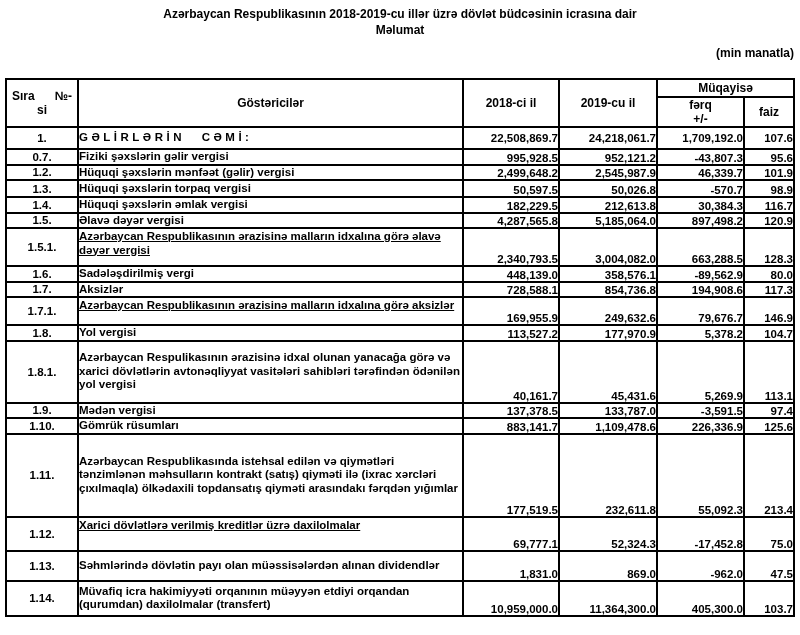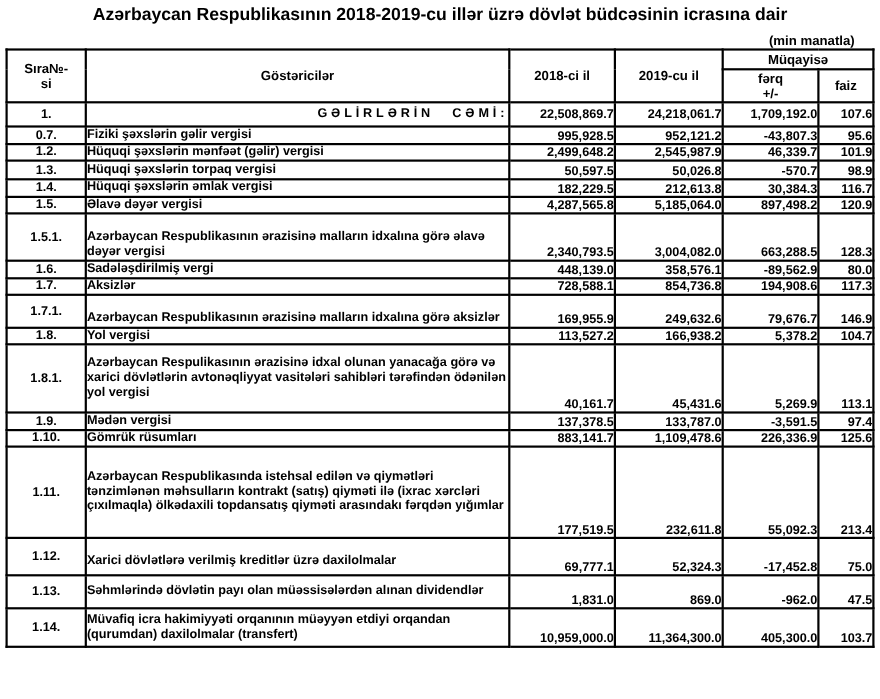--- a/index.html
+++ b/index.html
@@ -7,27 +7,27 @@
     width: 800px;
     height: 635px;
     box-sizing: border-box;
     background: #ffffff;
     color: #000000;
     font-family: "Liberation Sans", sans-serif;
     font-weight: bold;
     padding-top: 6px;
     overflow: hidden;
   }
-  .title { text-align: center; font-size: 16px; line-height: 16px; }
+  .title { text-align: center; font-size: 12px; line-height: 16px; }
   .unit-note {
     text-align: right;
     font-size: 12px;
-    padding-right: 23px;
+    padding-right: 6px;
     margin-top: 8px;
-    margin-bottom: 0;
+    margin-bottom: 18px;
   }
   table.budget {
     border-collapse: collapse;
     table-layout: fixed;
     margin-left: 5px;
     width: 788px;
     font-size: 11.5px;
   }
   table.budget td {
     border: 2px solid #000000;
@@ -38,48 +38,49 @@
   col.c1 { width: 72px; }
   col.c2 { width: 385px; }
   col.c3 { width: 96px; }
   col.c4 { width: 98px; }
   col.c5 { width: 87px; }
   col.c6 { width: 50px; }
   
   tr.hr1 { height: 18px; }
   tr.hr2 { height: 30px; }
   td.hc { text-align: center; vertical-align: middle; font-size: 12px; line-height: 14px; }
-  .sira-top { display: flex; justify-content: center; padding: 0 5px; }
+  .sira-top { display: flex; justify-content: space-between; padding: 0 5px; }
   .sira-bot { text-align: center; }
   
   td.c-no { text-align: center; vertical-align: middle; }
   td.c-label { text-align: left; vertical-align: middle; padding: 0 3px; line-height: 13.5px; }
-  td.c-label.lt { vertical-align: top; padding-top: 14px; }
+  td.c-label.lt { vertical-align: top; padding-top: 1px; text-decoration: underline; }
   td.c-val { text-align: right; vertical-align: bottom; padding-right: 3px; padding-bottom: 1px; }
   tr.rt td.c-val { vertical-align: middle; }
   tr.rt td.c-label {
-    text-align: right;
+    text-align: left;
     letter-spacing: 3.5px;
     word-spacing: 10px;
     margin-left: 42px;
   }
   
   tr.h11 { height: 11px; } tr.h12 { height: 12px; } tr.h14 { height: 14px; padding-left: 43px; }
   tr.h15 { height: 15px; } tr.h17 { height: 17px; } tr.h22 { height: 22px; }
   tr.h28 { height: 28px; } tr.h30 { height: 30px; } tr.h34 { height: 34px; }
   tr.h38 { height: 38px; } tr.h47 { height: 35px; } tr.h62 { height: 62px; }
   tr.h83 { height: 83px; }
 </style>
 </head>
 <body>
 
 <div class="page">
 
   <div class="title">
     <div>Azərbaycan Respublikasının 2018-2019-cu illər üzrə dövlət büdcəsinin icrasına dair</div>
+    <div>Məlumat</div>
   </div>
 
   <div class="unit-note">(min manatla)</div>
 
   <table class="budget">
     <colgroup>
       <col class="c1">
         <col class="c2">
         <col class="c3">
         <col class="c4">
@@ -195,21 +196,21 @@
         <td class="c-val">169,955.9</td>
         <td class="c-val">249,632.6</td>
         <td class="c-val">79,676.7</td>
         <td class="c-val">146.9</td>
       </tr>
 
       <tr class="h14">
         <td class="c-no">1.8.</td>
         <td class="c-label">Yol vergisi</td>
         <td class="c-val">113,527.2</td>
-        <td class="c-val">166,938.2</td>
+        <td class="c-val">177,970.9</td>
         <td class="c-val">5,378.2</td>
         <td class="c-val">104.7</td>
       </tr>
 
       <tr class="h62">
         <td class="c-no">1.8.1.</td>
         <td class="c-label">Azərbaycan Respulikasının ərazisinə idxal olunan yanacağa görə və xarici dövlətlərin avtonəqliyyat vasitələri sahibləri tərəfindən ödənilən yol vergisi</td>
         <td class="c-val">40,161.7</td>
         <td class="c-val">45,431.6</td>
         <td class="c-val">5,269.9</td>

